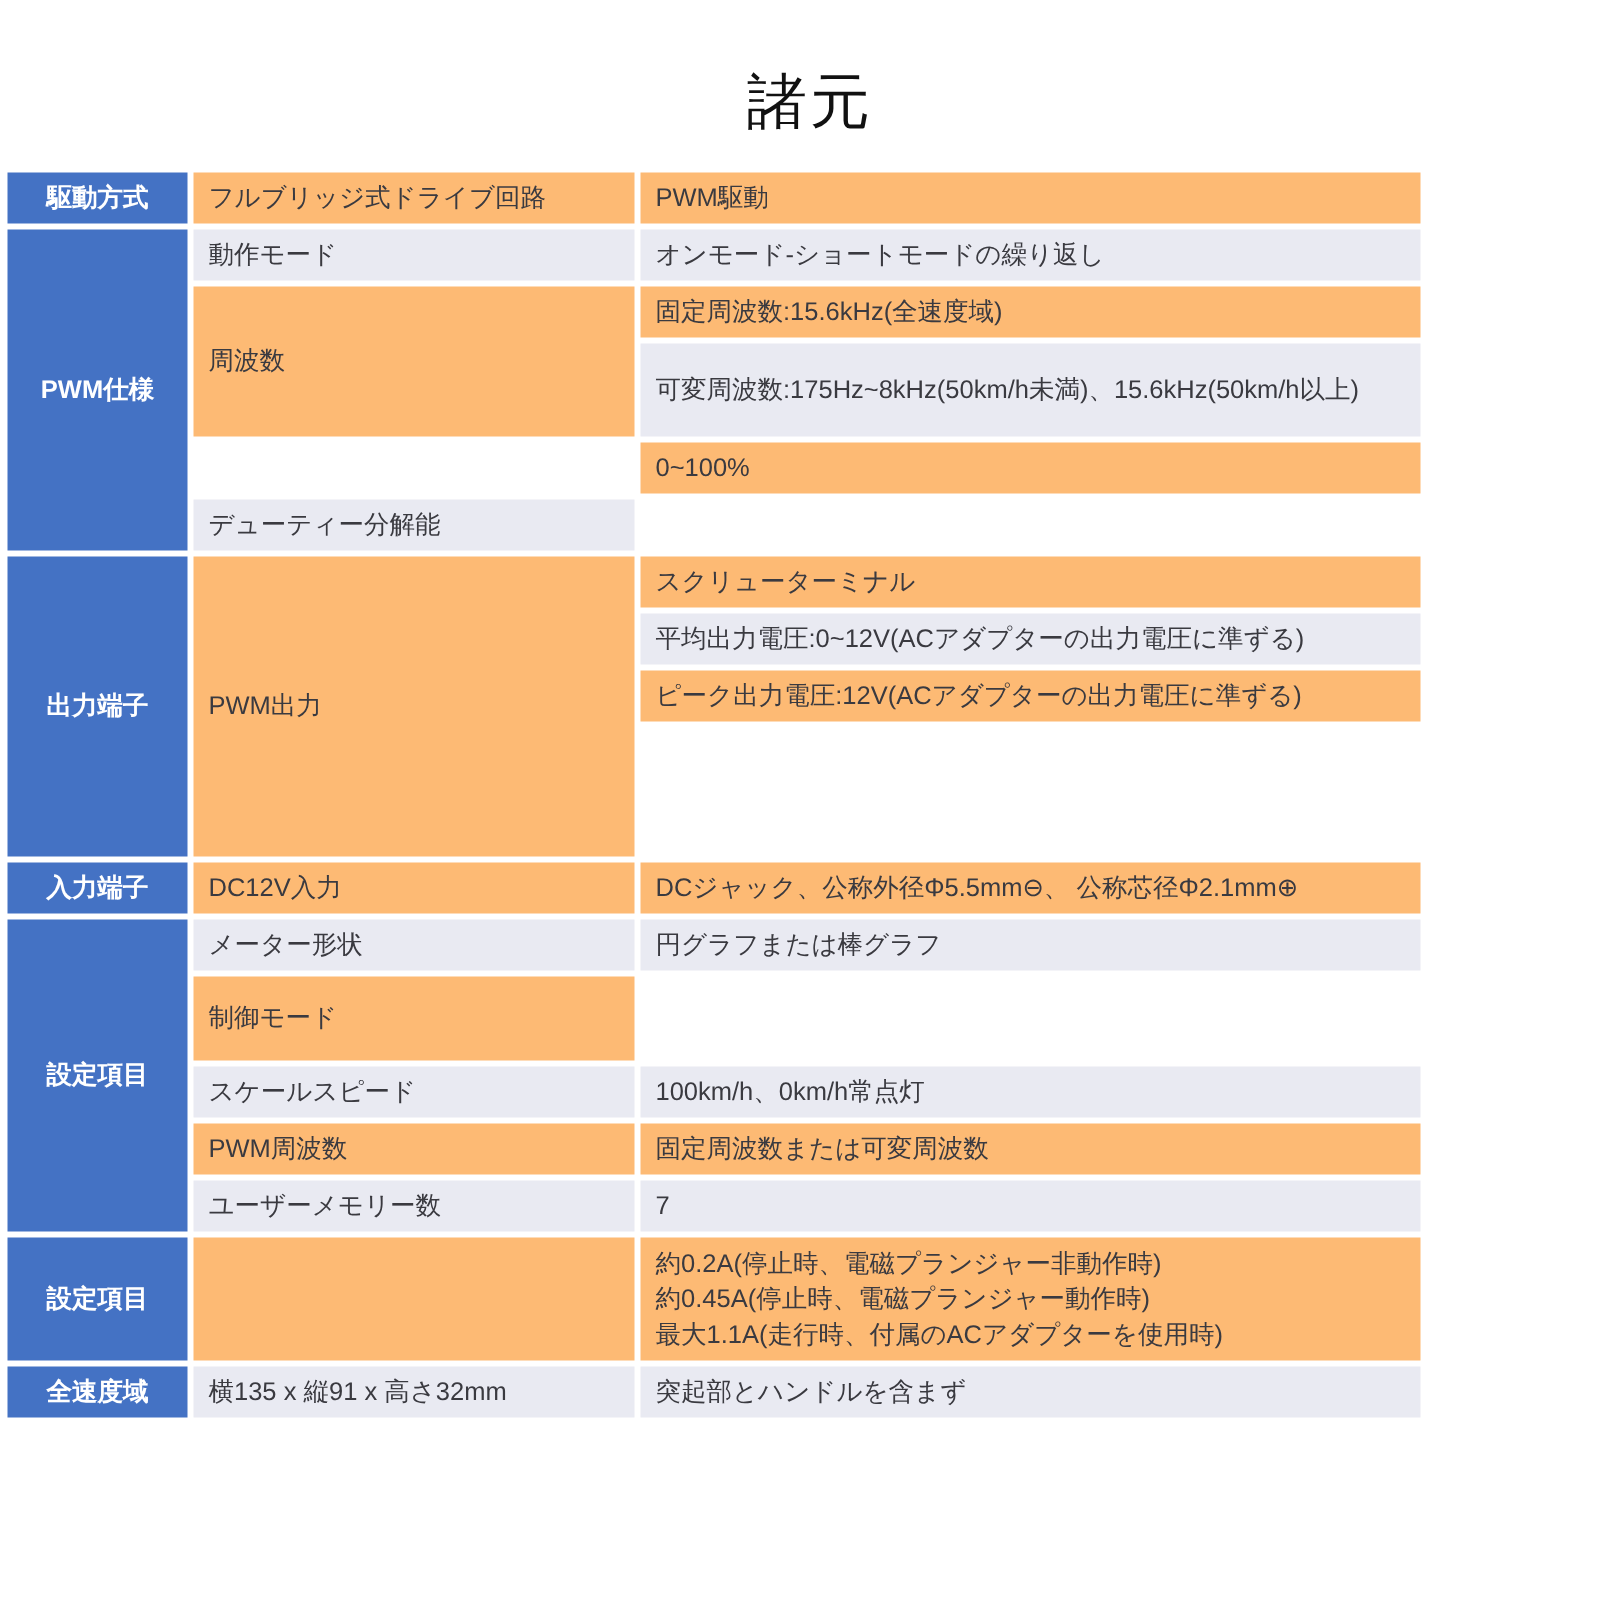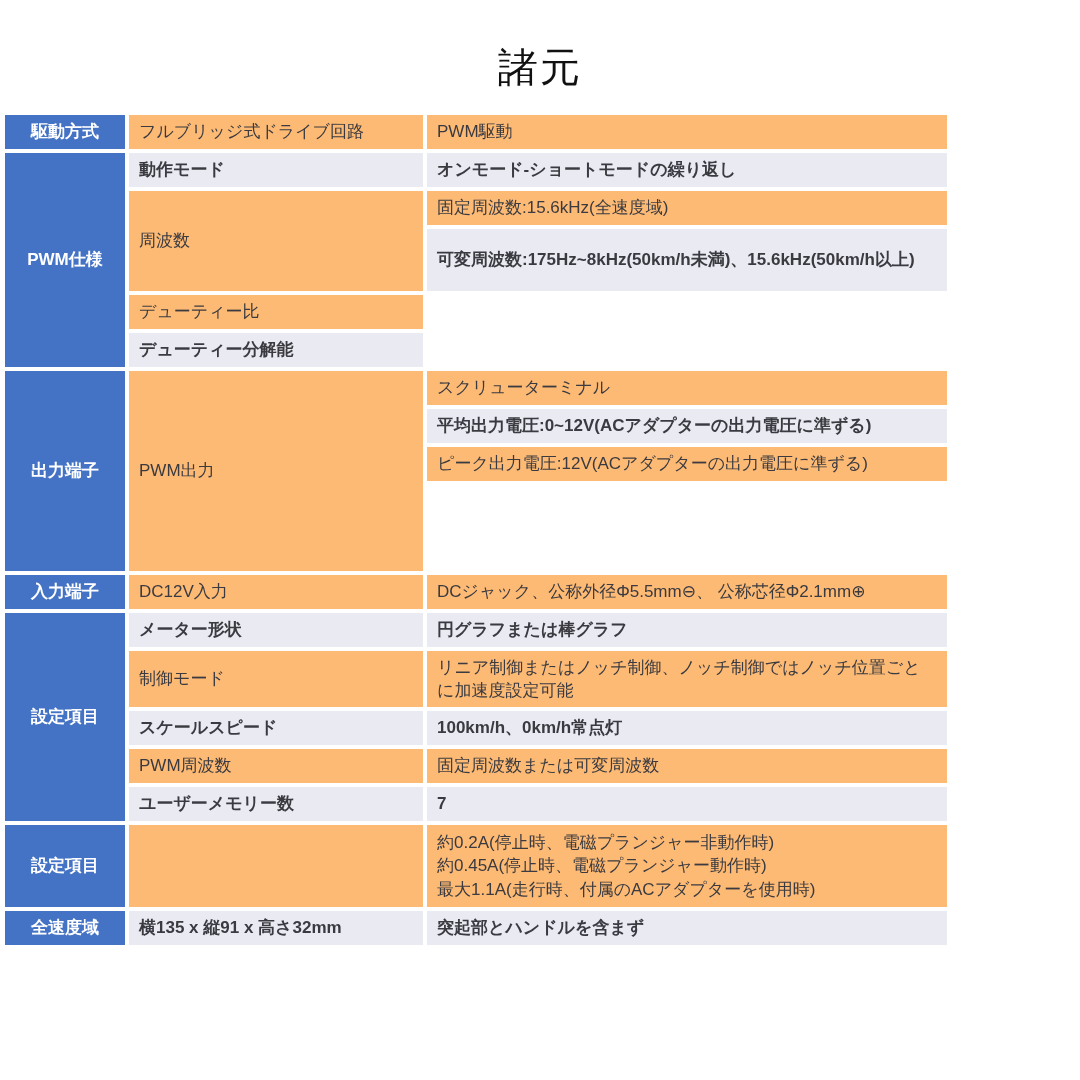--- a/index.html
+++ b/index.html
@@ -39,62 +39,61 @@
   .hdr{
     background:#4472c4;
     color:#ffffff;
     font-weight:bold;
     justify-content:center;
     text-align:center;
     padding:1px 4px;
     white-space:nowrap;
   }
   .dark{background:#fdba74;}
-  .light{background:#e9eaf2;font-weight:bold;}
+  .light{background:#e9eaf2;}
 </style>
 </head>
 <body>
 
 <h1 class="page-title">諸元</h1>
 
 <div class="spec-table">
 
   <div class="cell hdr" style="grid-area:1/1/2/2">駆動方式</div>
   <div class="cell hdr" style="grid-area:2/1/7/2">PWM仕様</div>
   <div class="cell hdr" style="grid-area:7/1/11/2">出力端子</div>
   <div class="cell hdr" style="grid-area:11/1/12/2">入力端子</div>
   <div class="cell hdr" style="grid-area:12/1/17/2">設定項目</div>
   <div class="cell hdr" style="grid-area:17/1/18/2">設定項目</div>
   <div class="cell hdr" style="grid-area:18/1/19/2">全速度域</div>
 
   <div class="cell dark" style="grid-area:1/2/2/3">フルブリッジ式ドライブ回路</div>
   <div class="cell light" style="grid-area:2/2/3/3">動作モード</div>
   <div class="cell dark" style="grid-area:3/2/5/3">周波数</div>
-  <div class="cell dark" style="grid-area:5/2/6/3">デューティー比</div>
   <div class="cell light" style="grid-area:6/2/7/3">デューティー分解能</div>
   <div class="cell dark" style="grid-area:7/2/11/3">PWM出力</div>
   <div class="cell dark" style="grid-area:11/2/12/3">DC12V入力</div>
   <div class="cell light" style="grid-area:12/2/13/3">メーター形状</div>
   <div class="cell dark" style="grid-area:13/2/14/3">制御モード</div>
   <div class="cell light" style="grid-area:14/2/15/3">スケールスピード</div>
   <div class="cell dark" style="grid-area:15/2/16/3">PWM周波数</div>
   <div class="cell light" style="grid-area:16/2/17/3">ユーザーメモリー数</div>
   <div class="cell dark" style="grid-area:17/2/18/3"></div>
   <div class="cell light" style="grid-area:18/2/19/3">横135 x 縦91 x 高さ32mm</div>
 
   <div class="cell dark" style="grid-area:1/3/2/4">PWM駆動</div>
   <div class="cell light" style="grid-area:2/3/3/4">オンモード-ショートモードの繰り返し</div>
   <div class="cell dark" style="grid-area:3/3/4/4">固定周波数:15.6kHz(全速度域)</div>
   <div class="cell light" style="grid-area:4/3/5/4">可変周波数:175Hz~8kHz(50km/h未満)、15.6kHz(50km/h以上)</div>
+  <div class="cell dark" style="grid-area:5/3/6/4">0~100%</div>
   <div class="cell dark" style="grid-area:7/3/8/4">スクリューターミナル</div>
   <div class="cell light" style="grid-area:8/3/9/4">平均出力電圧:0~12V(ACアダプターの出力電圧に準ずる)</div>
   <div class="cell dark" style="grid-area:9/3/10/4">ピーク出力電圧:12V(ACアダプターの出力電圧に準ずる)</div>
   <div class="cell dark" style="grid-area:11/3/12/4">DCジャック、公称外径Φ5.5mm⊖、 公称芯径Φ2.1mm⊕</div>
   <div class="cell light" style="grid-area:12/3/13/4">円グラフまたは棒グラフ</div>
-  <div class="cell dark" style="grid-area:13/3/14/4">リニア制御またはノッチ制御、ノッチ制御ではノッチ位置ごとに加速度設定可能</div>
   <div class="cell light" style="grid-area:14/3/15/4">100km/h、0km/h常点灯</div>
   <div class="cell dark" style="grid-area:15/3/16/4">固定周波数または可変周波数</div>
   <div class="cell light" style="grid-area:16/3/17/4">7</div>
   <div class="cell dark" style="grid-area:17/3/18/4">約0.2A(停止時、電磁プランジャー非動作時)
 約0.45A(停止時、電磁プランジャー動作時)
 最大1.1A(走行時、付属のACアダプターを使用時)</div>
   <div class="cell light" style="grid-area:18/3/19/4">突起部とハンドルを含まず</div>
 
 </div>
 

